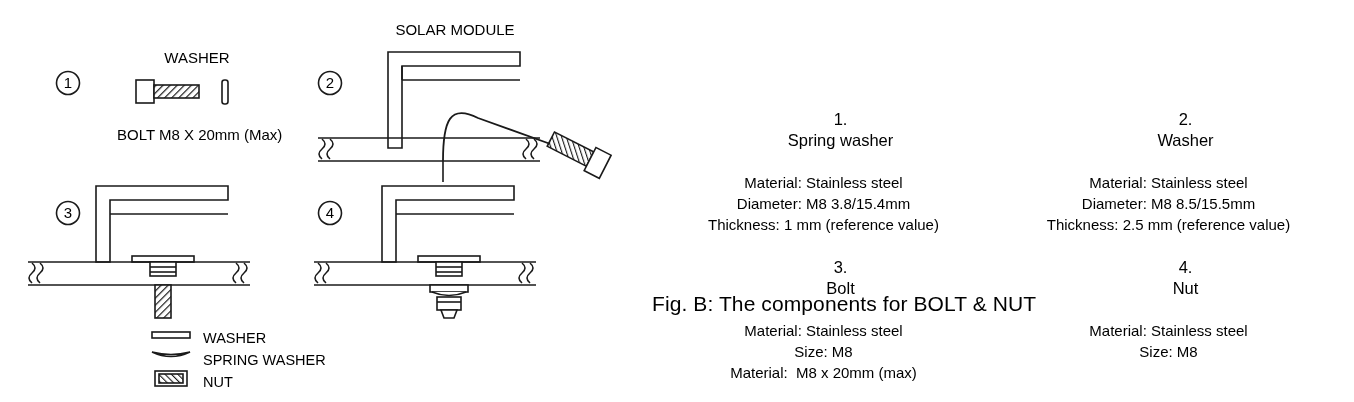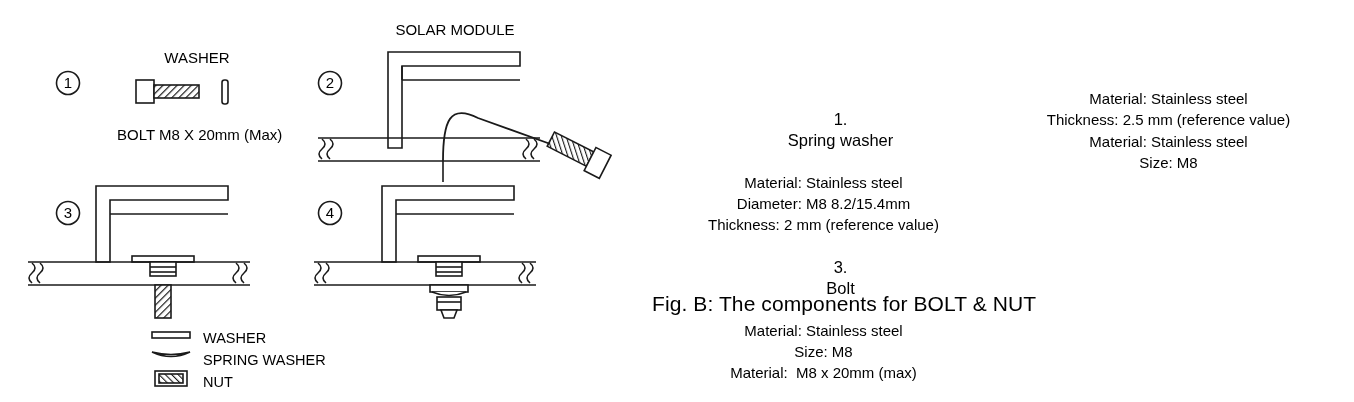--- a/index.html
+++ b/index.html
@@ -209,44 +209,53 @@
     <div class="spec-cols">
 
       <div class="spec-col left">
 
         <div class="spec-item">
           <div class="spec-title">
             <span>1.</span>
             <span>Spring washer</span>
           </div>
           <div class="spec-line">Material: Stainless steel</div>
-          <div class="spec-line">Diameter: M8 8.2/15.4mm</div>
-          <div class="spec-line">Thickness: 2 mm (reference value)</div>
+          <div class="spec-line">Diameter: M8 3.8/15.4mm</div>
+          <div class="spec-line">Thickness: 1 mm (reference value)</div>
         </div>
 
         <div class="spec-item">
           <div class="spec-title">
             <span>3.</span>
             <span>Bolt</span>
           </div>
           <div class="spec-line">Material: Stainless steel</div>
           <div class="spec-line">Size: M8</div>
           <div class="spec-line">Material:  M8 x 20mm (max)</div>
         </div>
 
       </div>
 
       <div class="spec-col right">
 
         <div class="spec-item">
-          <div class="spec-line">Material: Stainless steel</div>
+          <div class="spec-title">
+            <span>2.</span>
+            <span>Washer</span>
+          </div>
+          <div class="spec-line">Material: Stainless steel</div>
+          <div class="spec-line">Diameter: M8 8.5/15.5mm</div>
           <div class="spec-line">Thickness: 2.5 mm (reference value)</div>
         </div>
 
         <div class="spec-item">
+          <div class="spec-title">
+            <span>4.</span>
+            <span>Nut</span>
+          </div>
           <div class="spec-line">Material: Stainless steel</div>
           <div class="spec-line">Size: M8</div>
         </div>
 
       </div>
     </div>
   </div>
 
   <div class="abs" id="figure-caption">Fig. B: The components for BOLT &amp; NUT</div>
 

